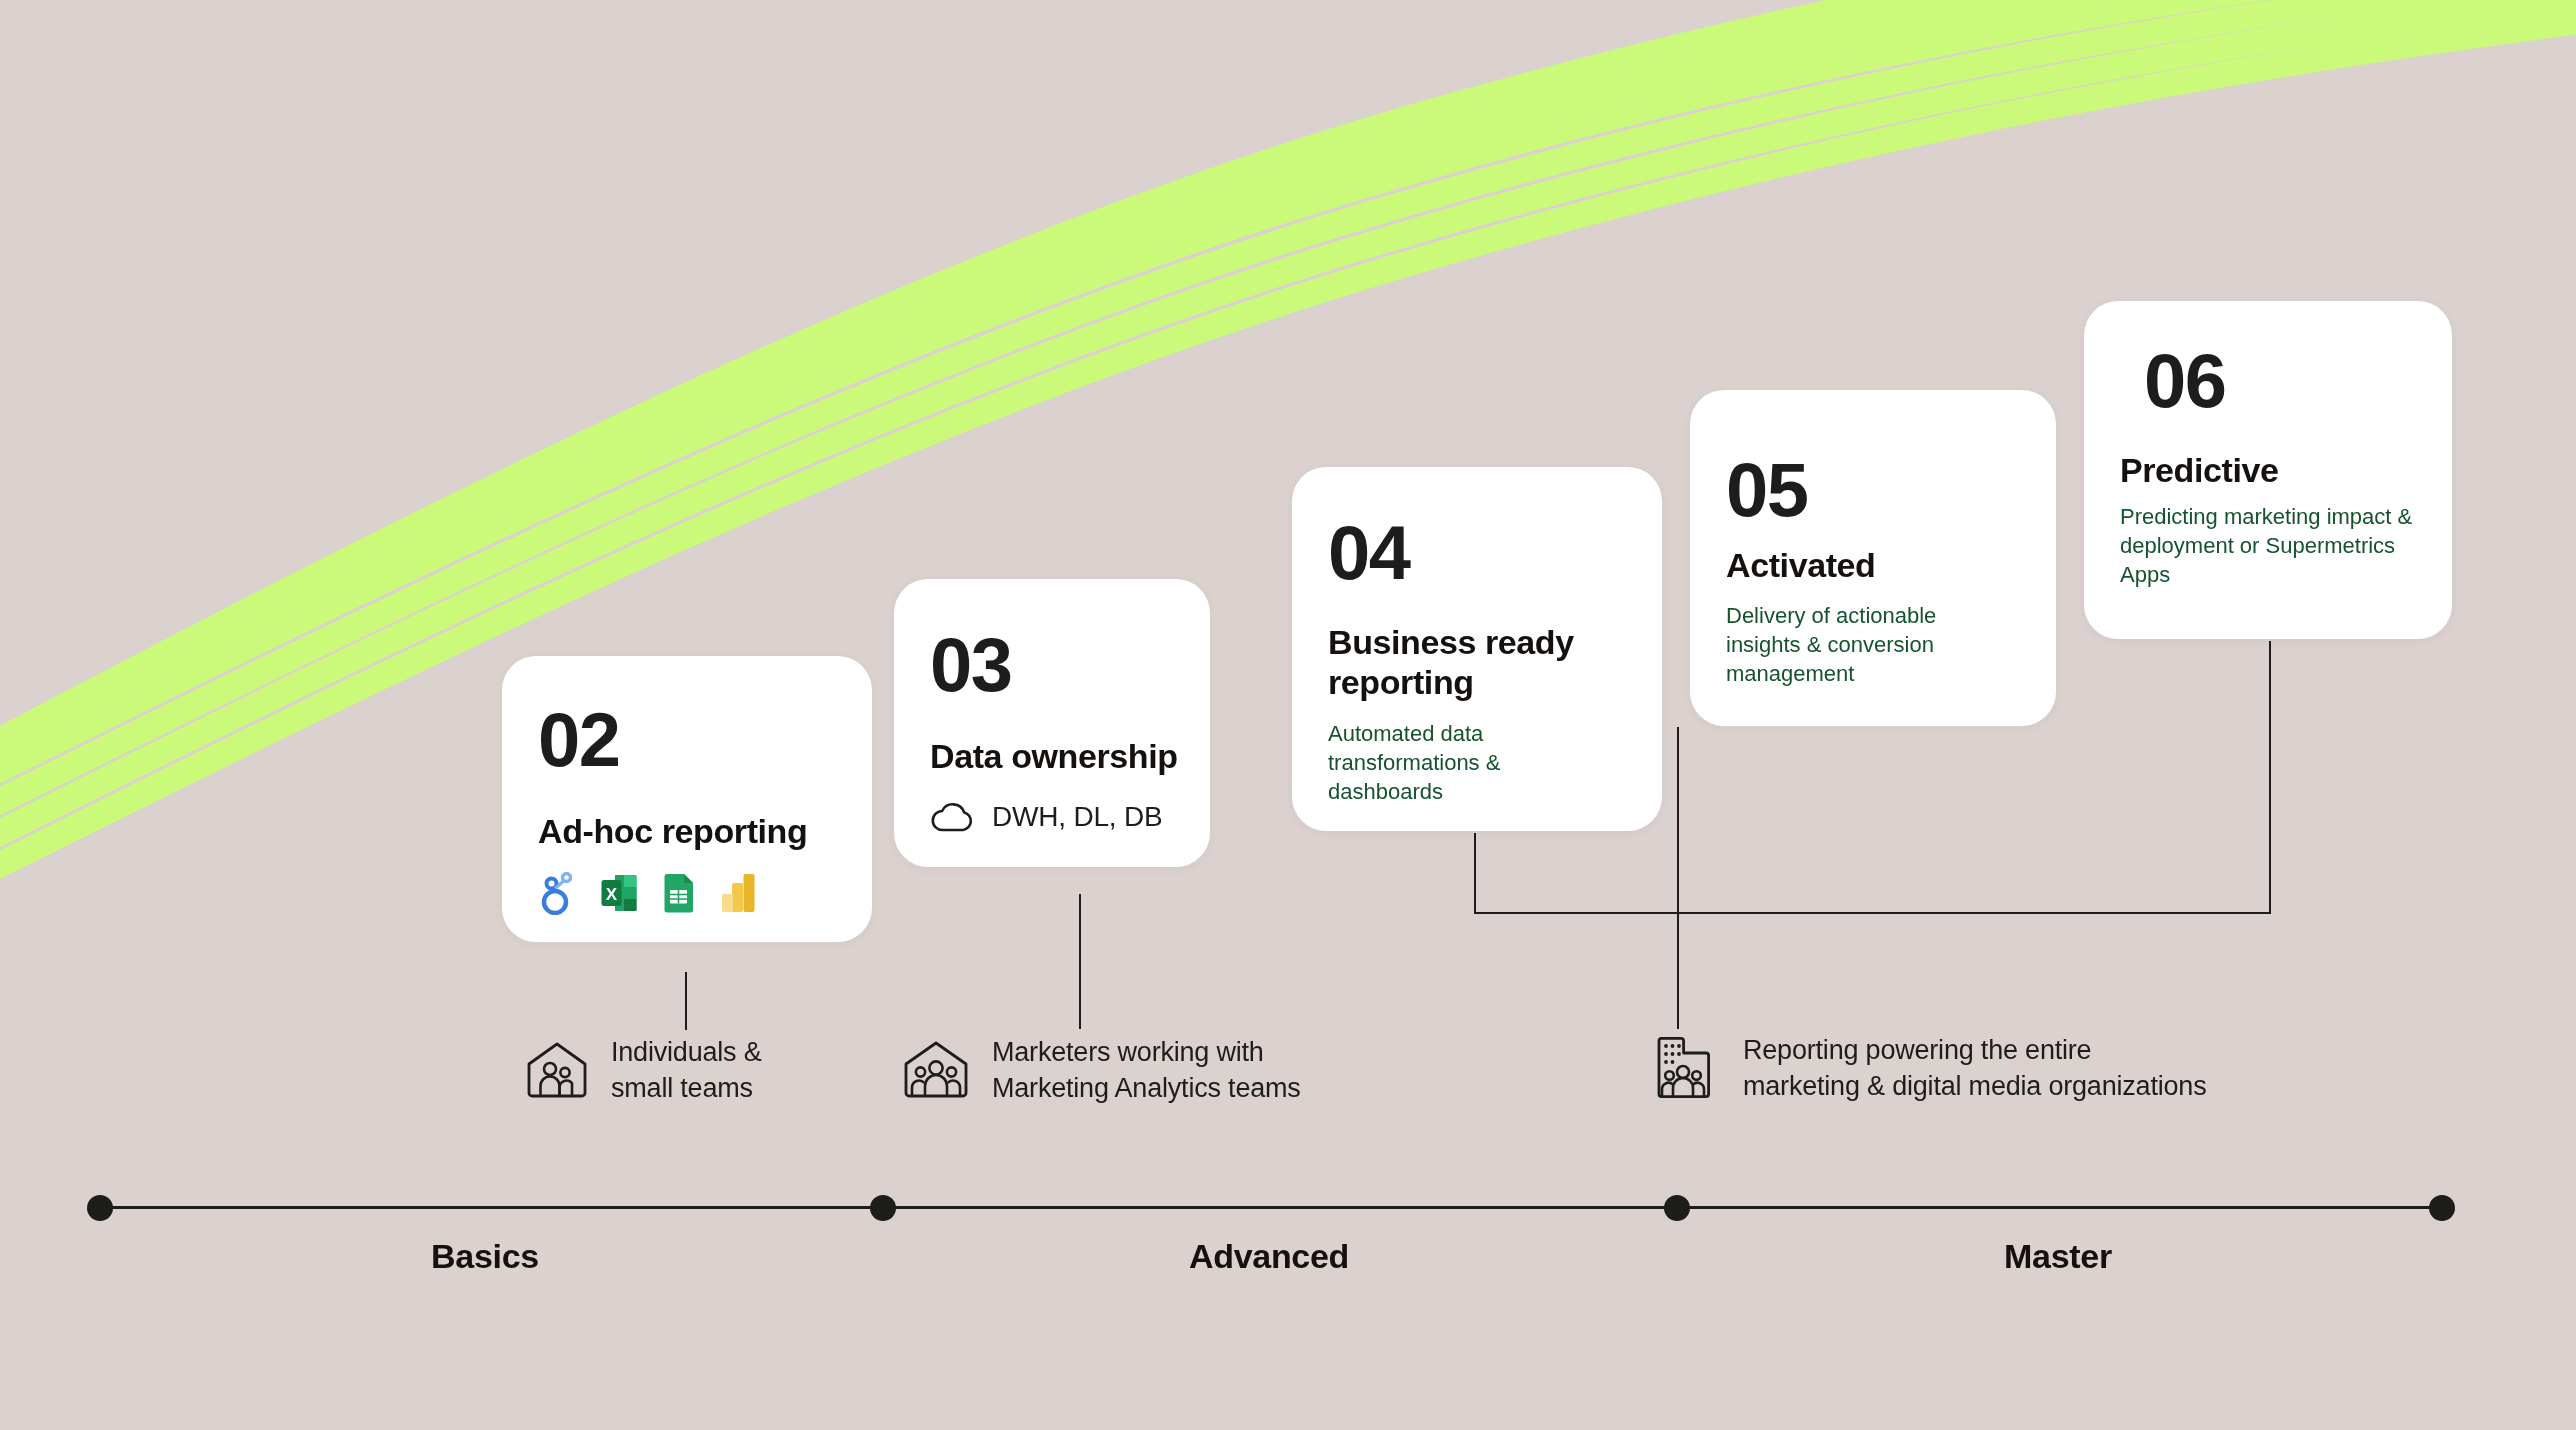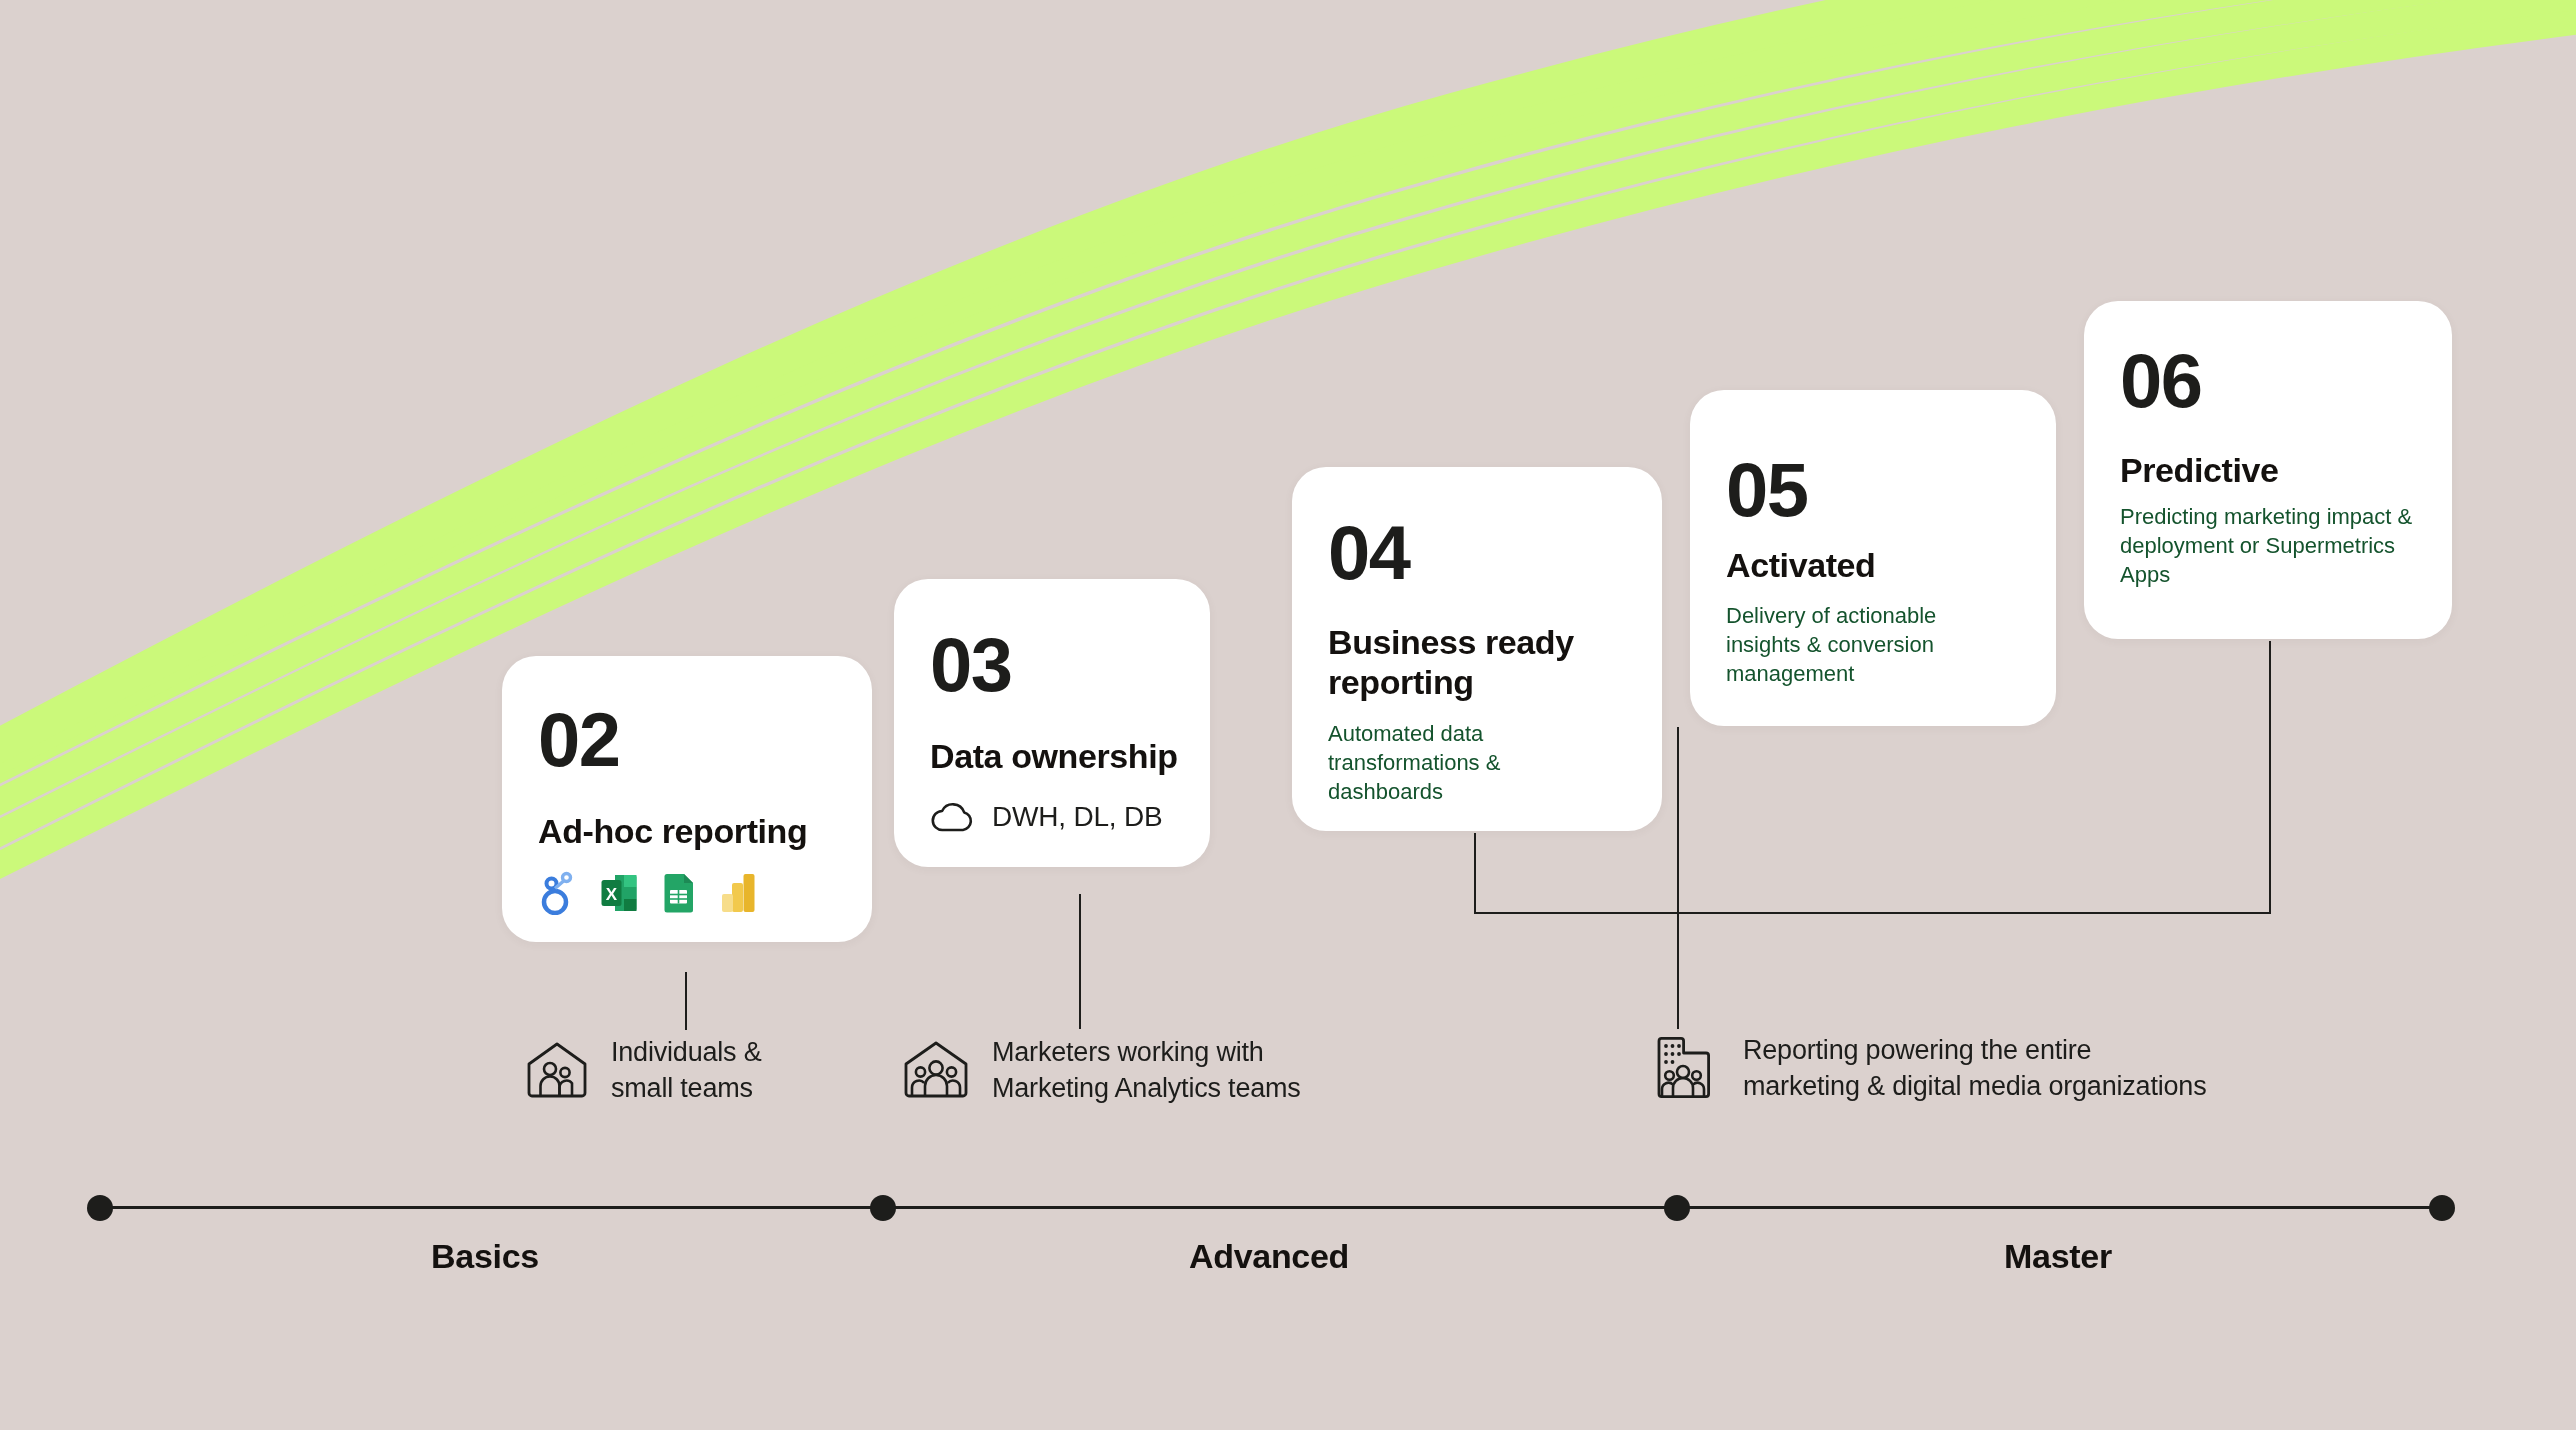--- a/index.html
+++ b/index.html
@@ -251,21 +251,21 @@
     </div>
     <div class="pad" style="top:155px;">
       <div class="card-title">Activated</div>
     </div>
     <div class="pad" style="top:211px; right:40px;">
       <div class="card-sub">Delivery of actionable insights &amp; conversion management</div>
     </div>
   </div>
 
   <div class="card" id="card-06">
-    <div class="pad" style="top:42px;">
+    <div class="pad" style="top:42px;margin-left:24px;">
       <div class="card-num">06</div>
     </div>
     <div class="pad" style="top:149px;">
       <div class="card-title">Predictive</div>
     </div>
     <div class="pad" style="top:201px; right:30px;">
       <div class="card-sub">Predicting marketing impact &amp; deployment or Supermetrics Apps</div>
     </div>
   </div>
 

